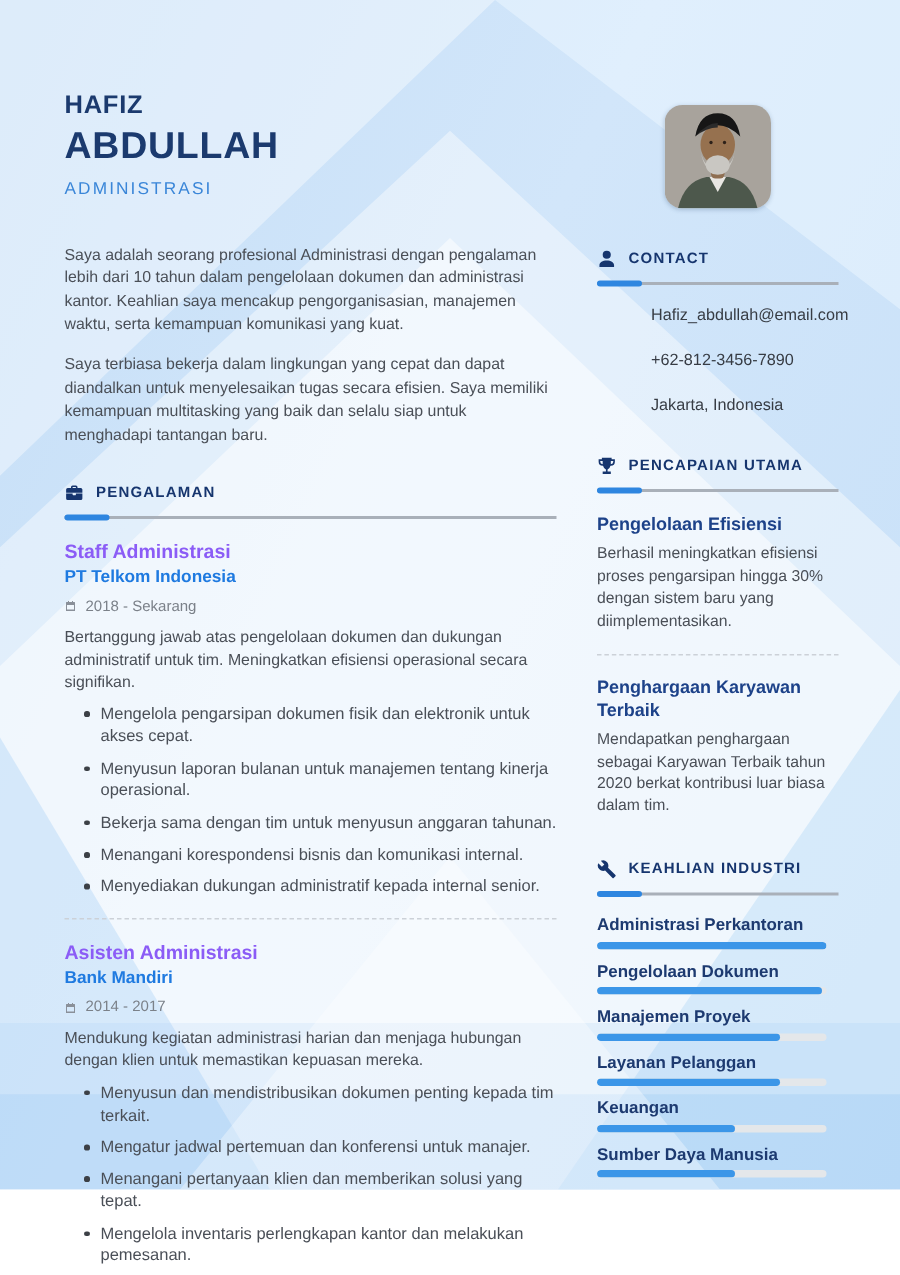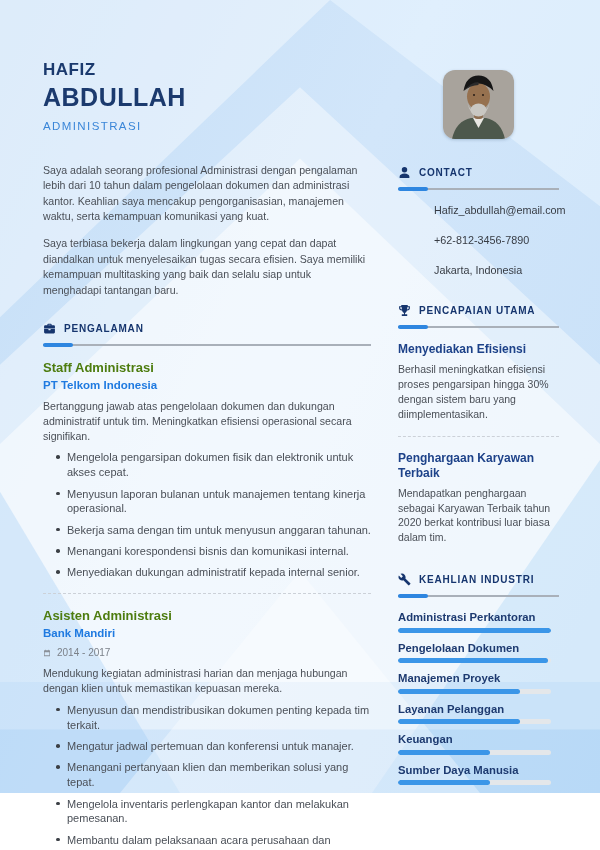--- a/index.html
+++ b/index.html
@@ -38,21 +38,21 @@
   
   .sec-head { display:flex; align-items:center; gap:8px; }
   .sec-icon { display:inline-flex; width:13px; height:13px; color:#16356e; flex:0 0 auto; }
   .sec-icon svg { width:100%; height:100%; fill:currentColor; }
   .sec-title { font-size:10px; font-weight:800; color:#16356e; letter-spacing:0.8px; }
   .sec-rule { position:relative; height:2px; background:#a9b0b9; margin-top:9px; margin-bottom:14px; }
   .sec-rule .accent { position:absolute; left:0; top:-1px; width:30px; height:4px; background:#2e86e0; border-radius:2px; }
 
   
   .exp-section { margin-top:24px; }
-  .job-title { font-size:13px; font-weight:800; color:#4d7c0f; margin-top:2px; }
+  .job-title { font-size:13px; font-weight:800; color:#8b5cf6; margin-top:2px; }
   .company   { font-size:11.5px; font-weight:700; color:#1f7ae0; margin-top:4px; }
   .period-row { display:flex; align-items:center; gap:6px; margin-top:8px; }
   .period-icon { display:inline-flex; width:8px; height:8px; color:#8a9099; }
   .period-icon svg { width:100%; height:100%; fill:currentColor; }
   .period-text { font-size:10px; color:#7b8189; }
   .job-desc { font-size:10.6px; line-height:1.4; color:#4a4f57; margin-top:8px; }
   .bullets { margin-top:7px; }
   .bullet { position:relative; padding-left:24px; font-size:11px; line-height:1.35; color:#4a4f57; margin-bottom:6.5px; }
   .bullet::before { content:""; position:absolute; left:13px; top:5px; width:3.5px; height:3.5px; border-radius:50%; background:#3c4046; }
   .dotted-div { border-top:1px dashed #ccd1d8; margin:13px 0 14px 0; }
@@ -120,20 +120,28 @@
         </span>
         <span class="sec-title">PENGALAMAN</span>
       </div>
       <div class="sec-rule">
           <span class="accent"></span>
         </div>
 
       <div class="job">
         <div class="job-title">Staff Administrasi</div>
         <div class="company">PT Telkom Indonesia</div>
+        <div class="period-row">
+          <span class="period-icon">
+            <svg viewBox="0 0 24 24">
+                <path d="M7 2h2v2h6V2h2v2h3a1 1 0 0 1 1 1v16a1 1 0 0 1-1 1H4a1 1 0 0 1-1-1V5a1 1 0 0 1 1-1h3V2zm-2 8v9h14v-9H5z"></path>
+              </svg>
+          </span>
+          <span class="period-text">2018 - Sekarang</span>
+        </div>
         <div class="job-desc">Bertanggung jawab atas pengelolaan dokumen dan dukungan administratif untuk tim. Meningkatkan efisiensi operasional secara signifikan.</div>
         <div class="bullets">
           <div class="bullet">Mengelola pengarsipan dokumen fisik dan elektronik untuk akses cepat.</div>
           <div class="bullet">Menyusun laporan bulanan untuk manajemen tentang kinerja operasional.</div>
           <div class="bullet">Bekerja sama dengan tim untuk menyusun anggaran tahunan.</div>
           <div class="bullet">Menangani korespondensi bisnis dan komunikasi internal.</div>
           <div class="bullet">Menyediakan dukungan administratif kepada internal senior.</div>
         </div>
       </div>
 
@@ -188,21 +196,21 @@
               <path d="M6 2h12v2h4v3a5 5 0 0 1-5 5h-.4A7 7 0 0 1 13 16.7V19h4v3H7v-3h4v-2.3A7 7 0 0 1 7.4 12H7a5 5 0 0 1-5-5V4h4V2zM4 6v1a3 3 0 0 0 3 3V6H4zm16 0h-3v4a3 3 0 0 0 3-3V6z"></path>
             </svg>
         </span>
         <span class="sec-title">PENCAPAIAN UTAMA</span>
       </div>
       <div class="sec-rule">
           <span class="accent"></span>
         </div>
 
       <div class="ach-item">
-        <div class="ach-title">Menyediakan Efisiensi</div>
+        <div class="ach-title">Pengelolaan Efisiensi</div>
         <div class="ach-desc">Berhasil meningkatkan efisiensi proses pengarsipan hingga 30% dengan sistem baru yang diimplementasikan.</div>
       </div>
       <div class="ach-div"></div>
       <div class="ach-item">
         <div class="ach-title">Penghargaan Karyawan Terbaik</div>
         <div class="ach-desc">Mendapatkan penghargaan sebagai Karyawan Terbaik tahun 2020 berkat kontribusi luar biasa dalam tim.</div>
       </div>
     </div>
 
     <div class="skill-section">

